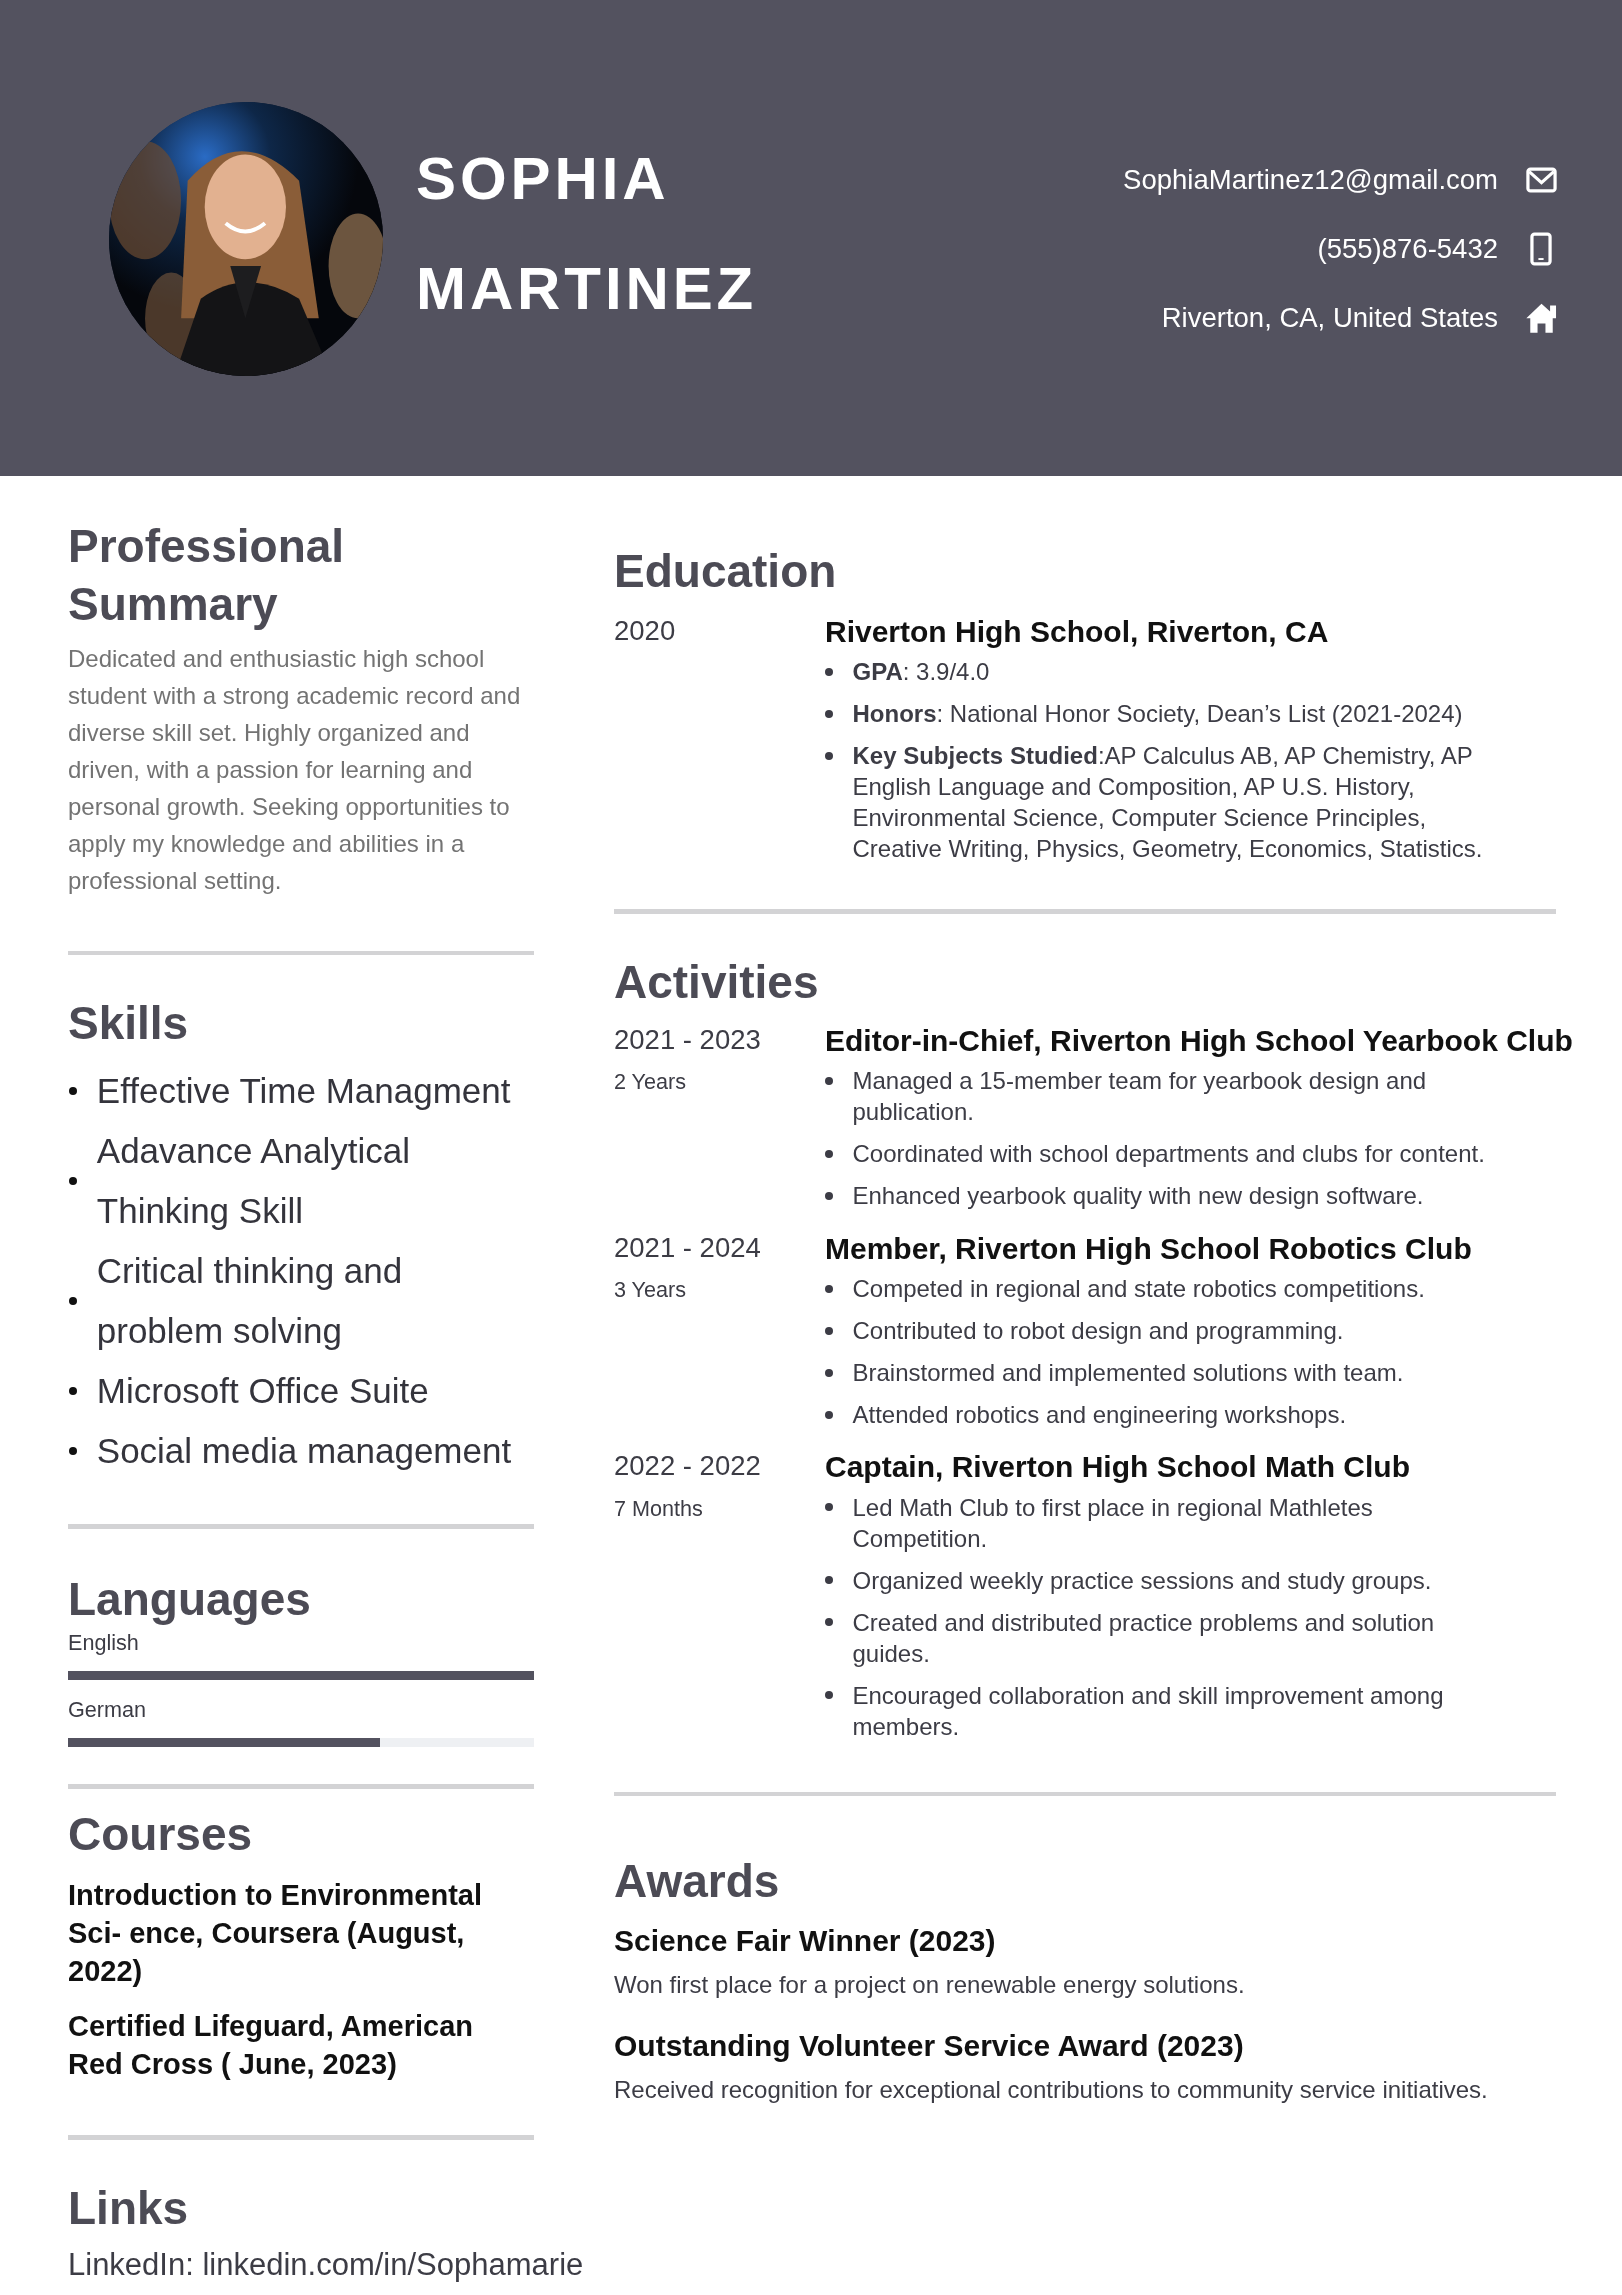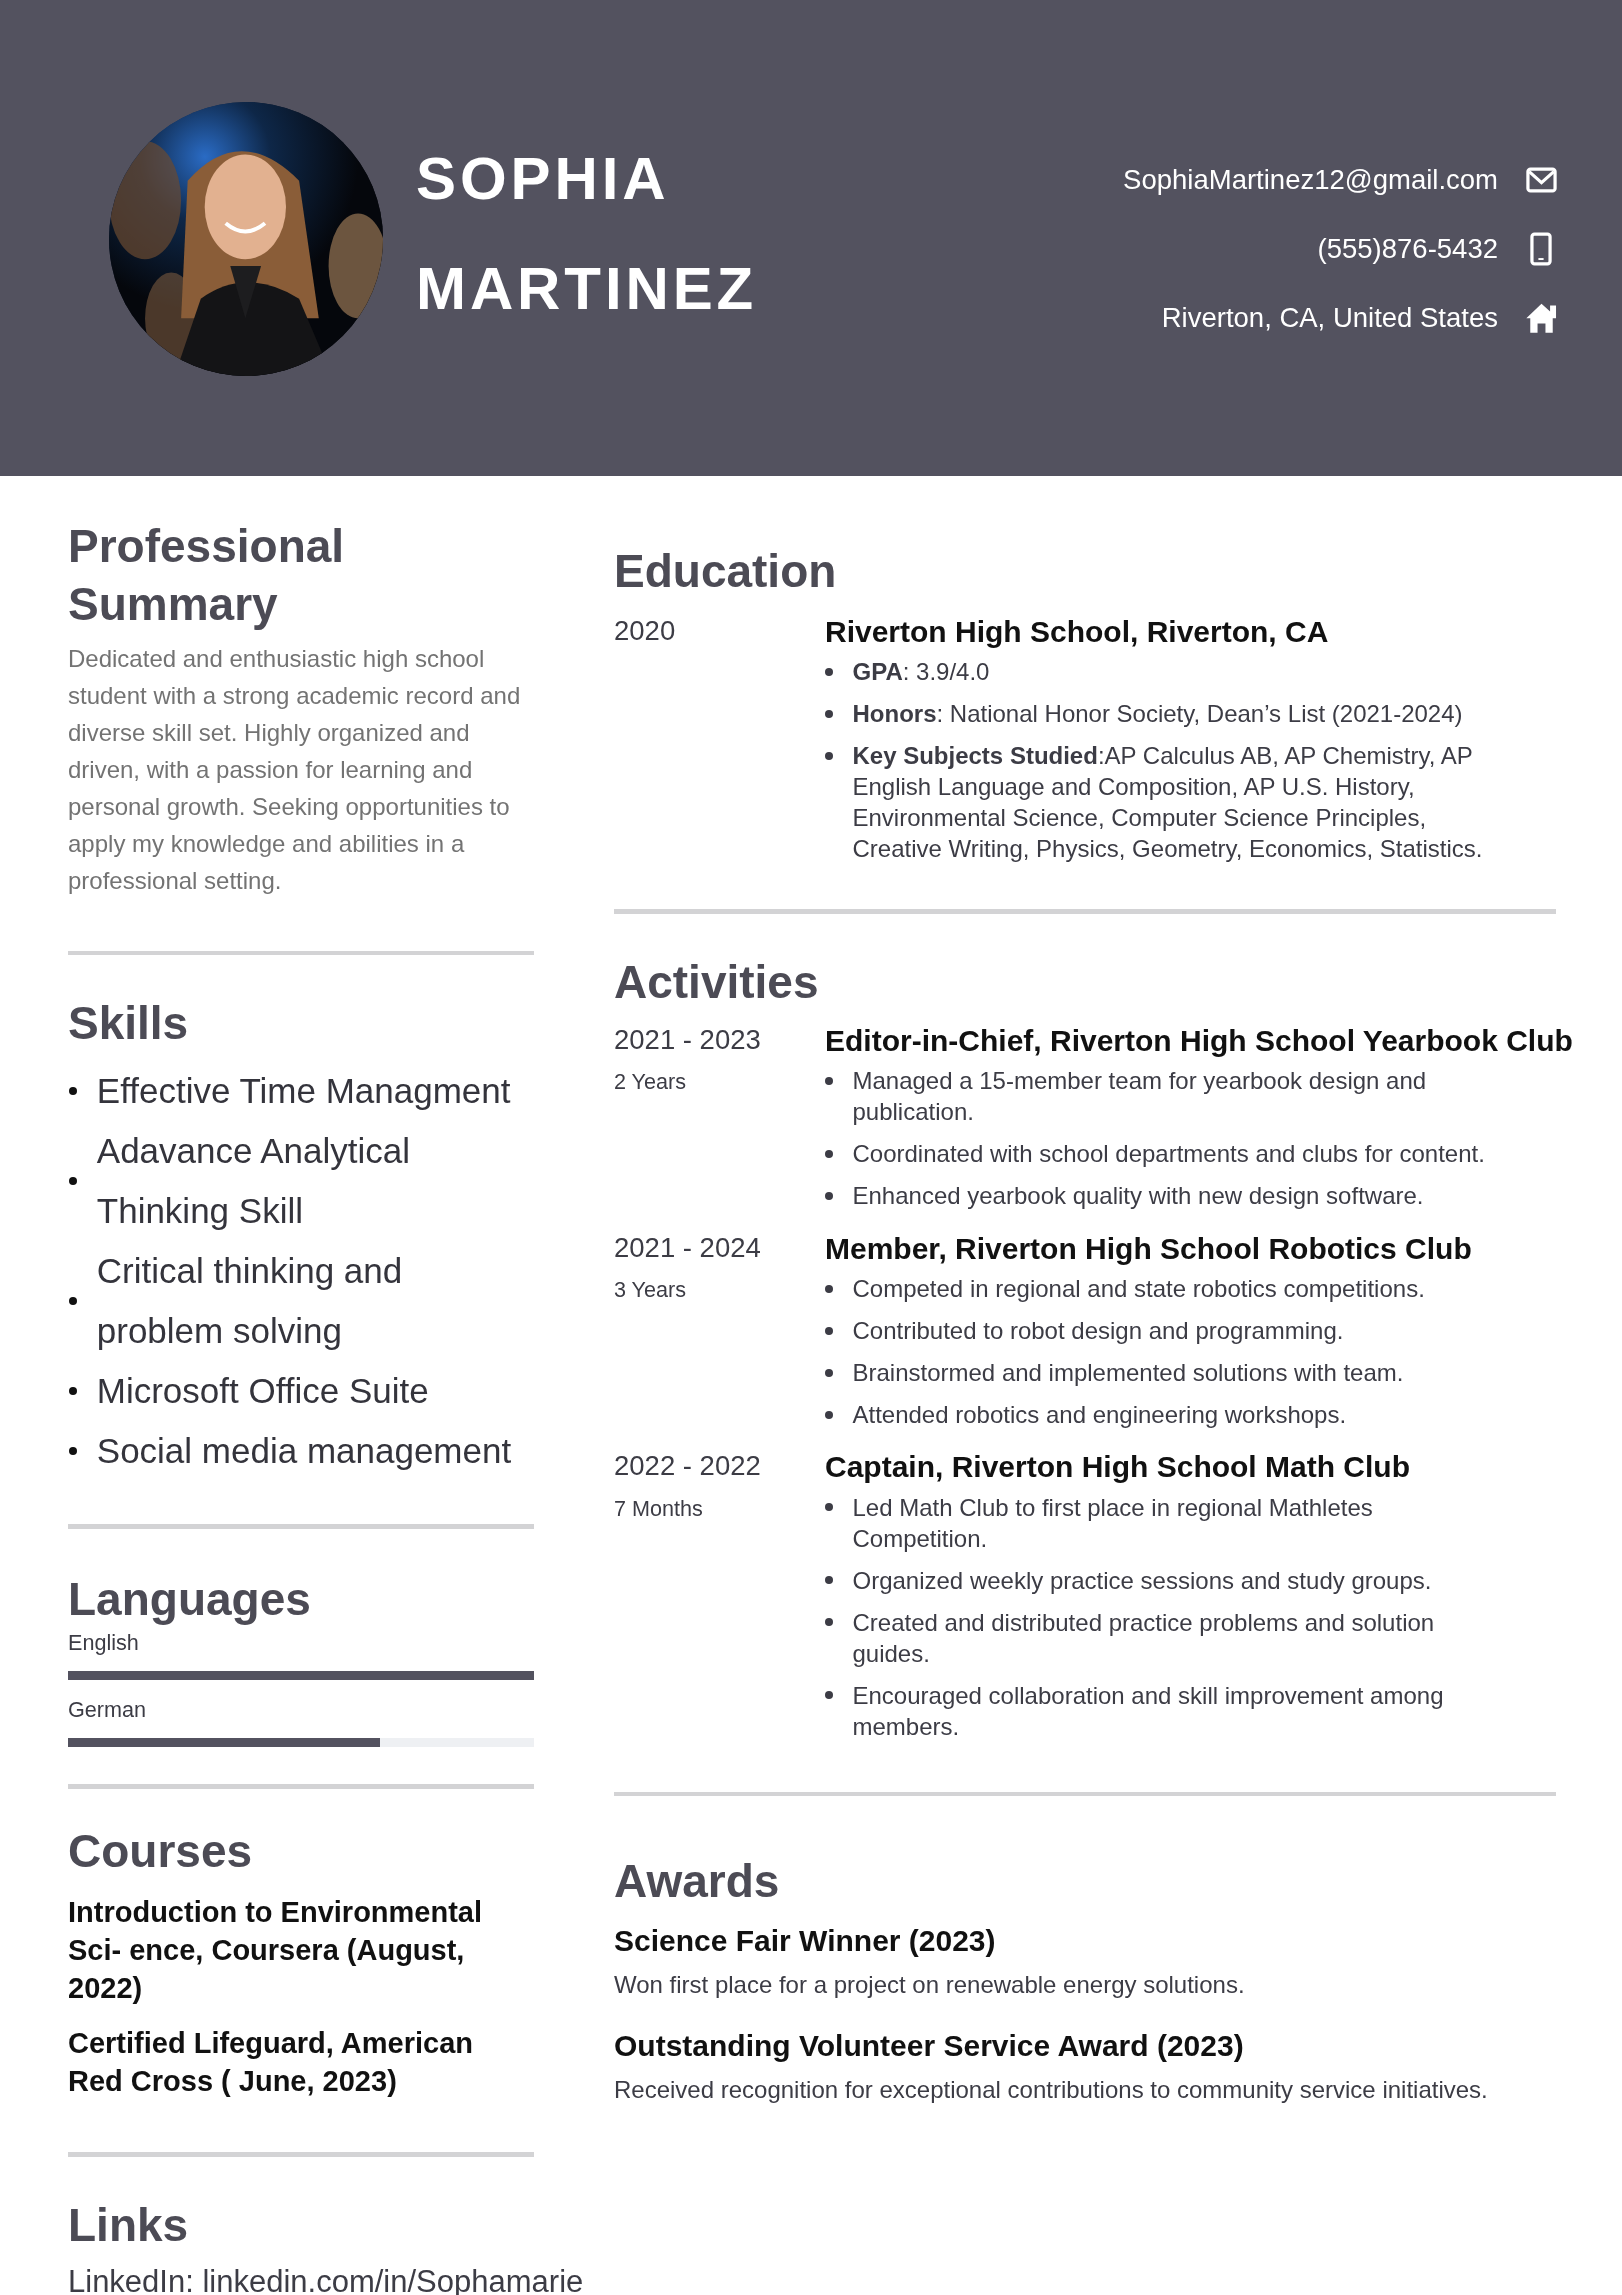--- a/index.html
+++ b/index.html
@@ -159,21 +159,21 @@
     </div>
     <div>
       <div class="lang-label">German</div>
       <div class="lang-bar">
           <div class="lang-fill" style="width: 67%;"></div>
         </div>
     </div>
   </section>
   <div class="divider" style="margin-top:37px;"></div>
 
-  <section style="margin-top:33px;">
+  <section style="margin-top:16px;">
     <h2 class="section-title">Courses</h2>
     <div class="course" style="margin-top:13px;">Introduction to Environmental Sci- ence, Coursera (August, 2022)</div>
     <div class="course" style="margin-top:17px;">Certified Lifeguard, American Red Cross ( June, 2023)</div>
   </section>
   <div class="divider" style="margin-top:52px;"></div>
 
   <section style="margin-top:39px;">
     <h2 class="section-title">Links</h2>
     <div class="link-line" style="margin-top:3.9px;">
       <span>LinkedIn:</span>

